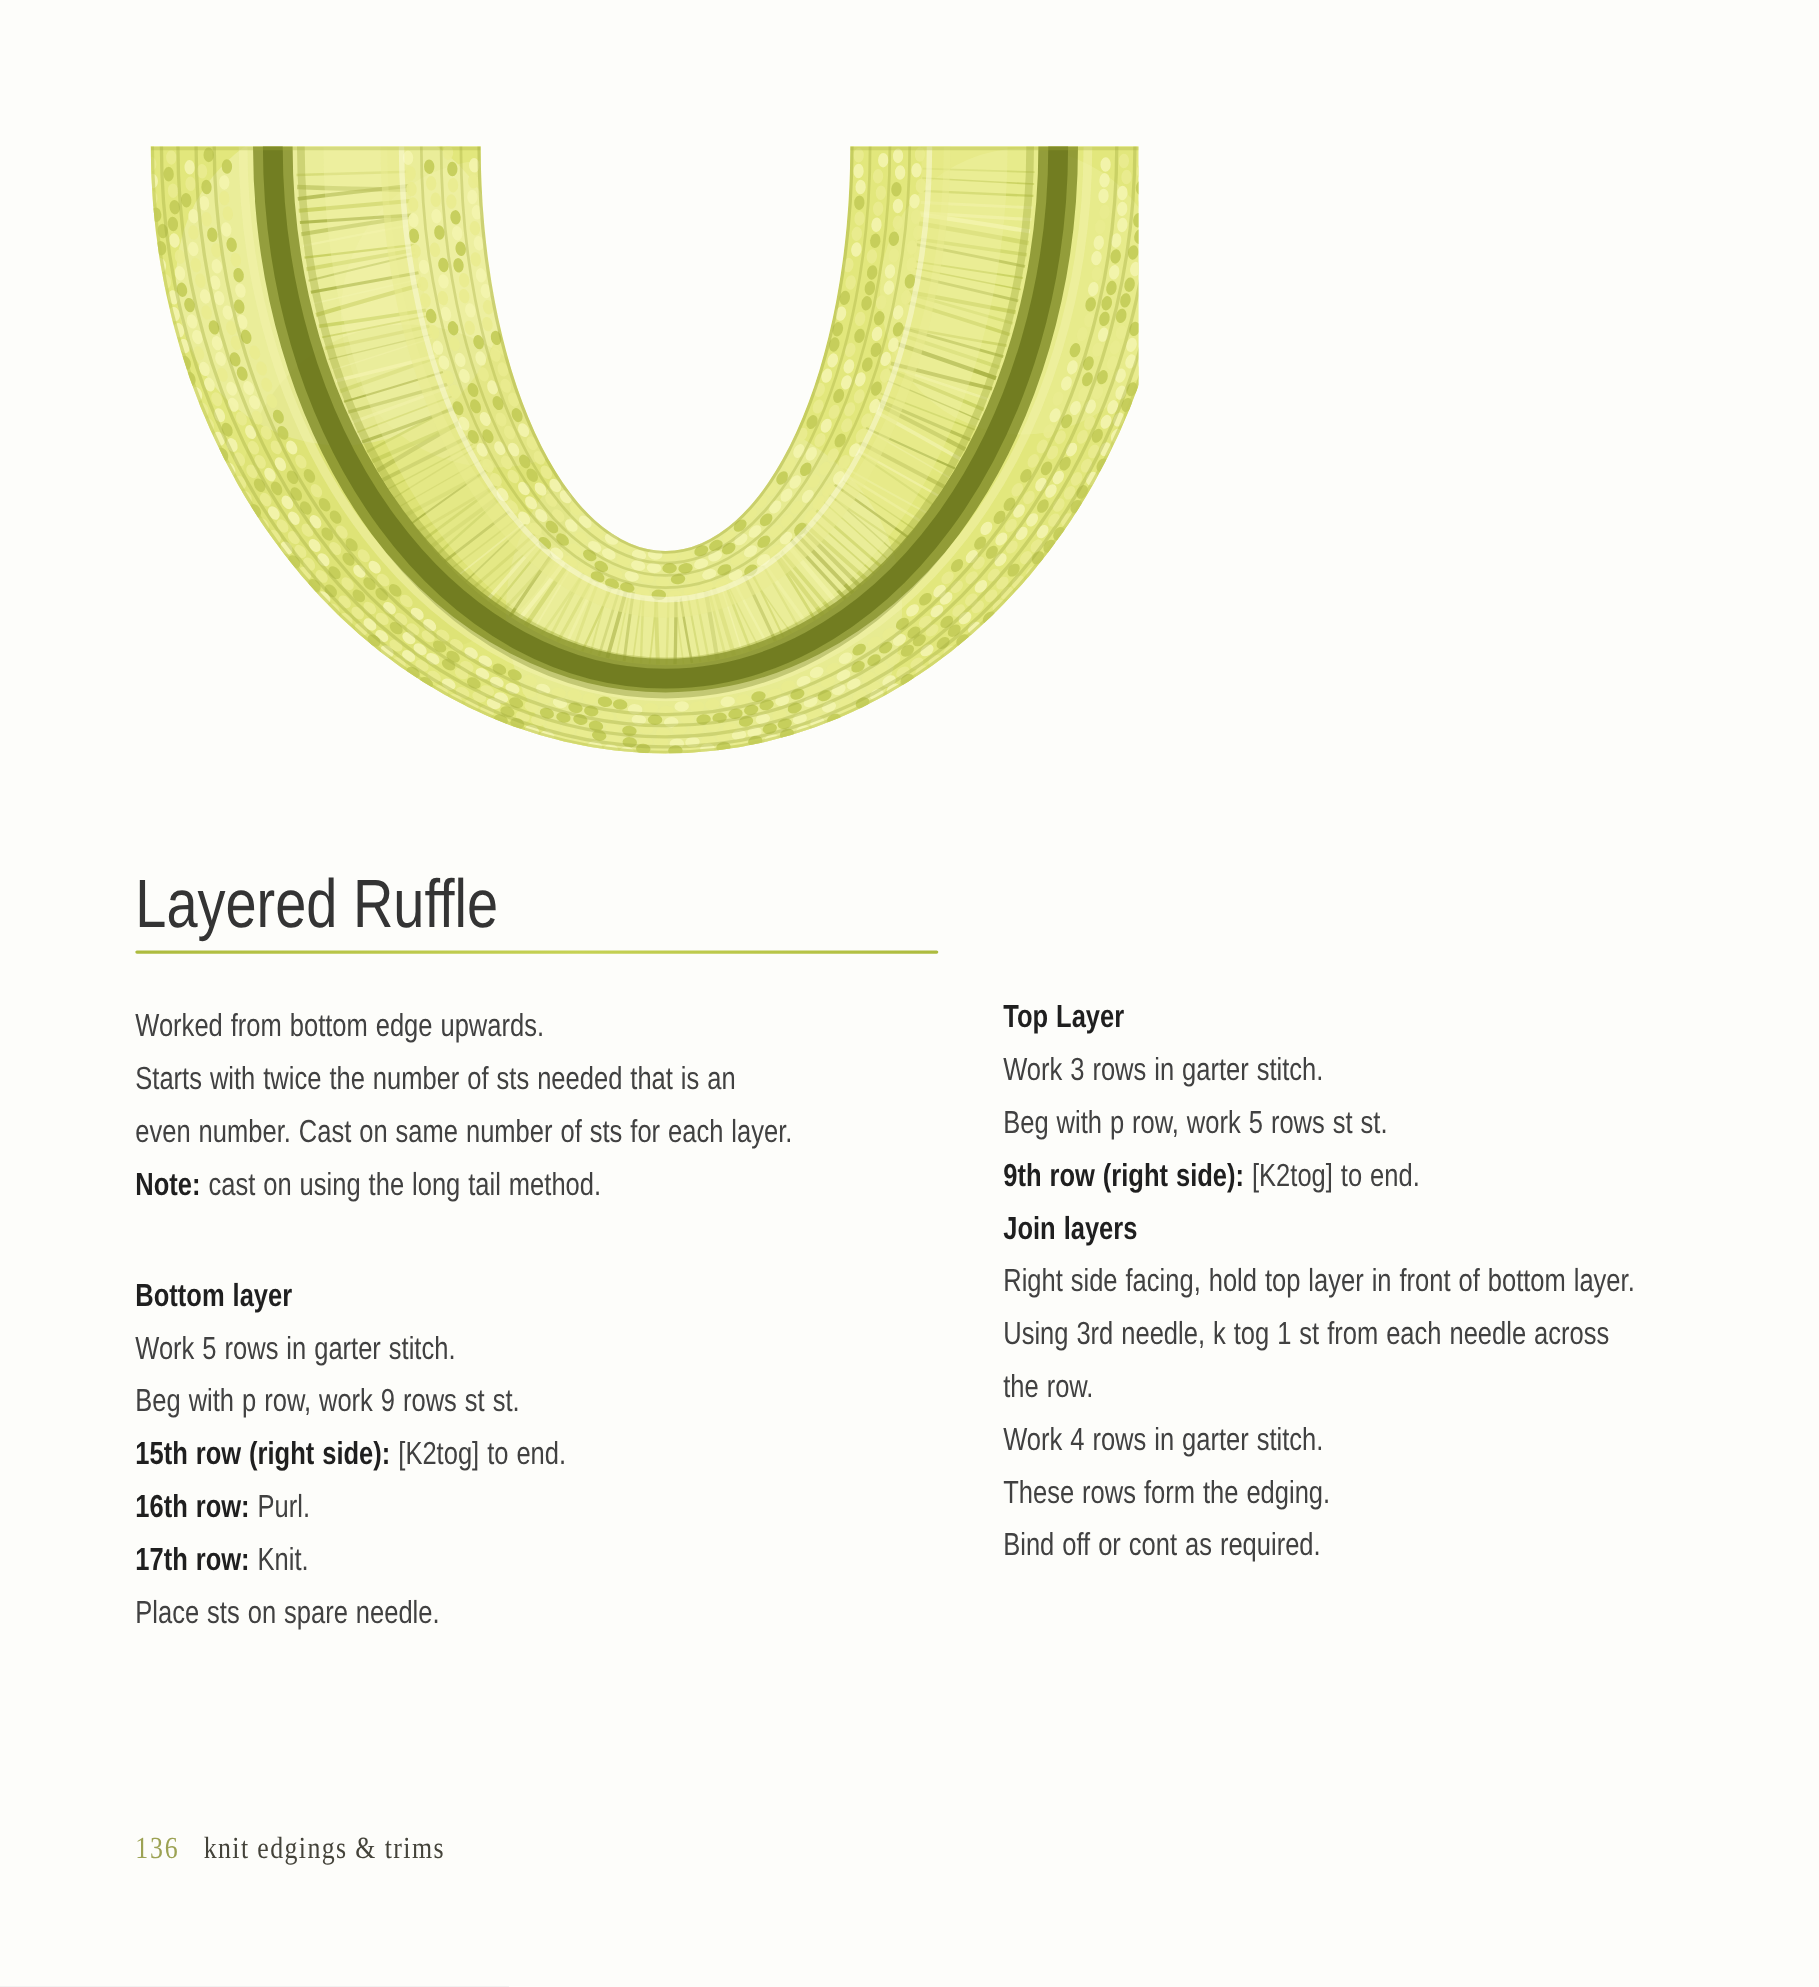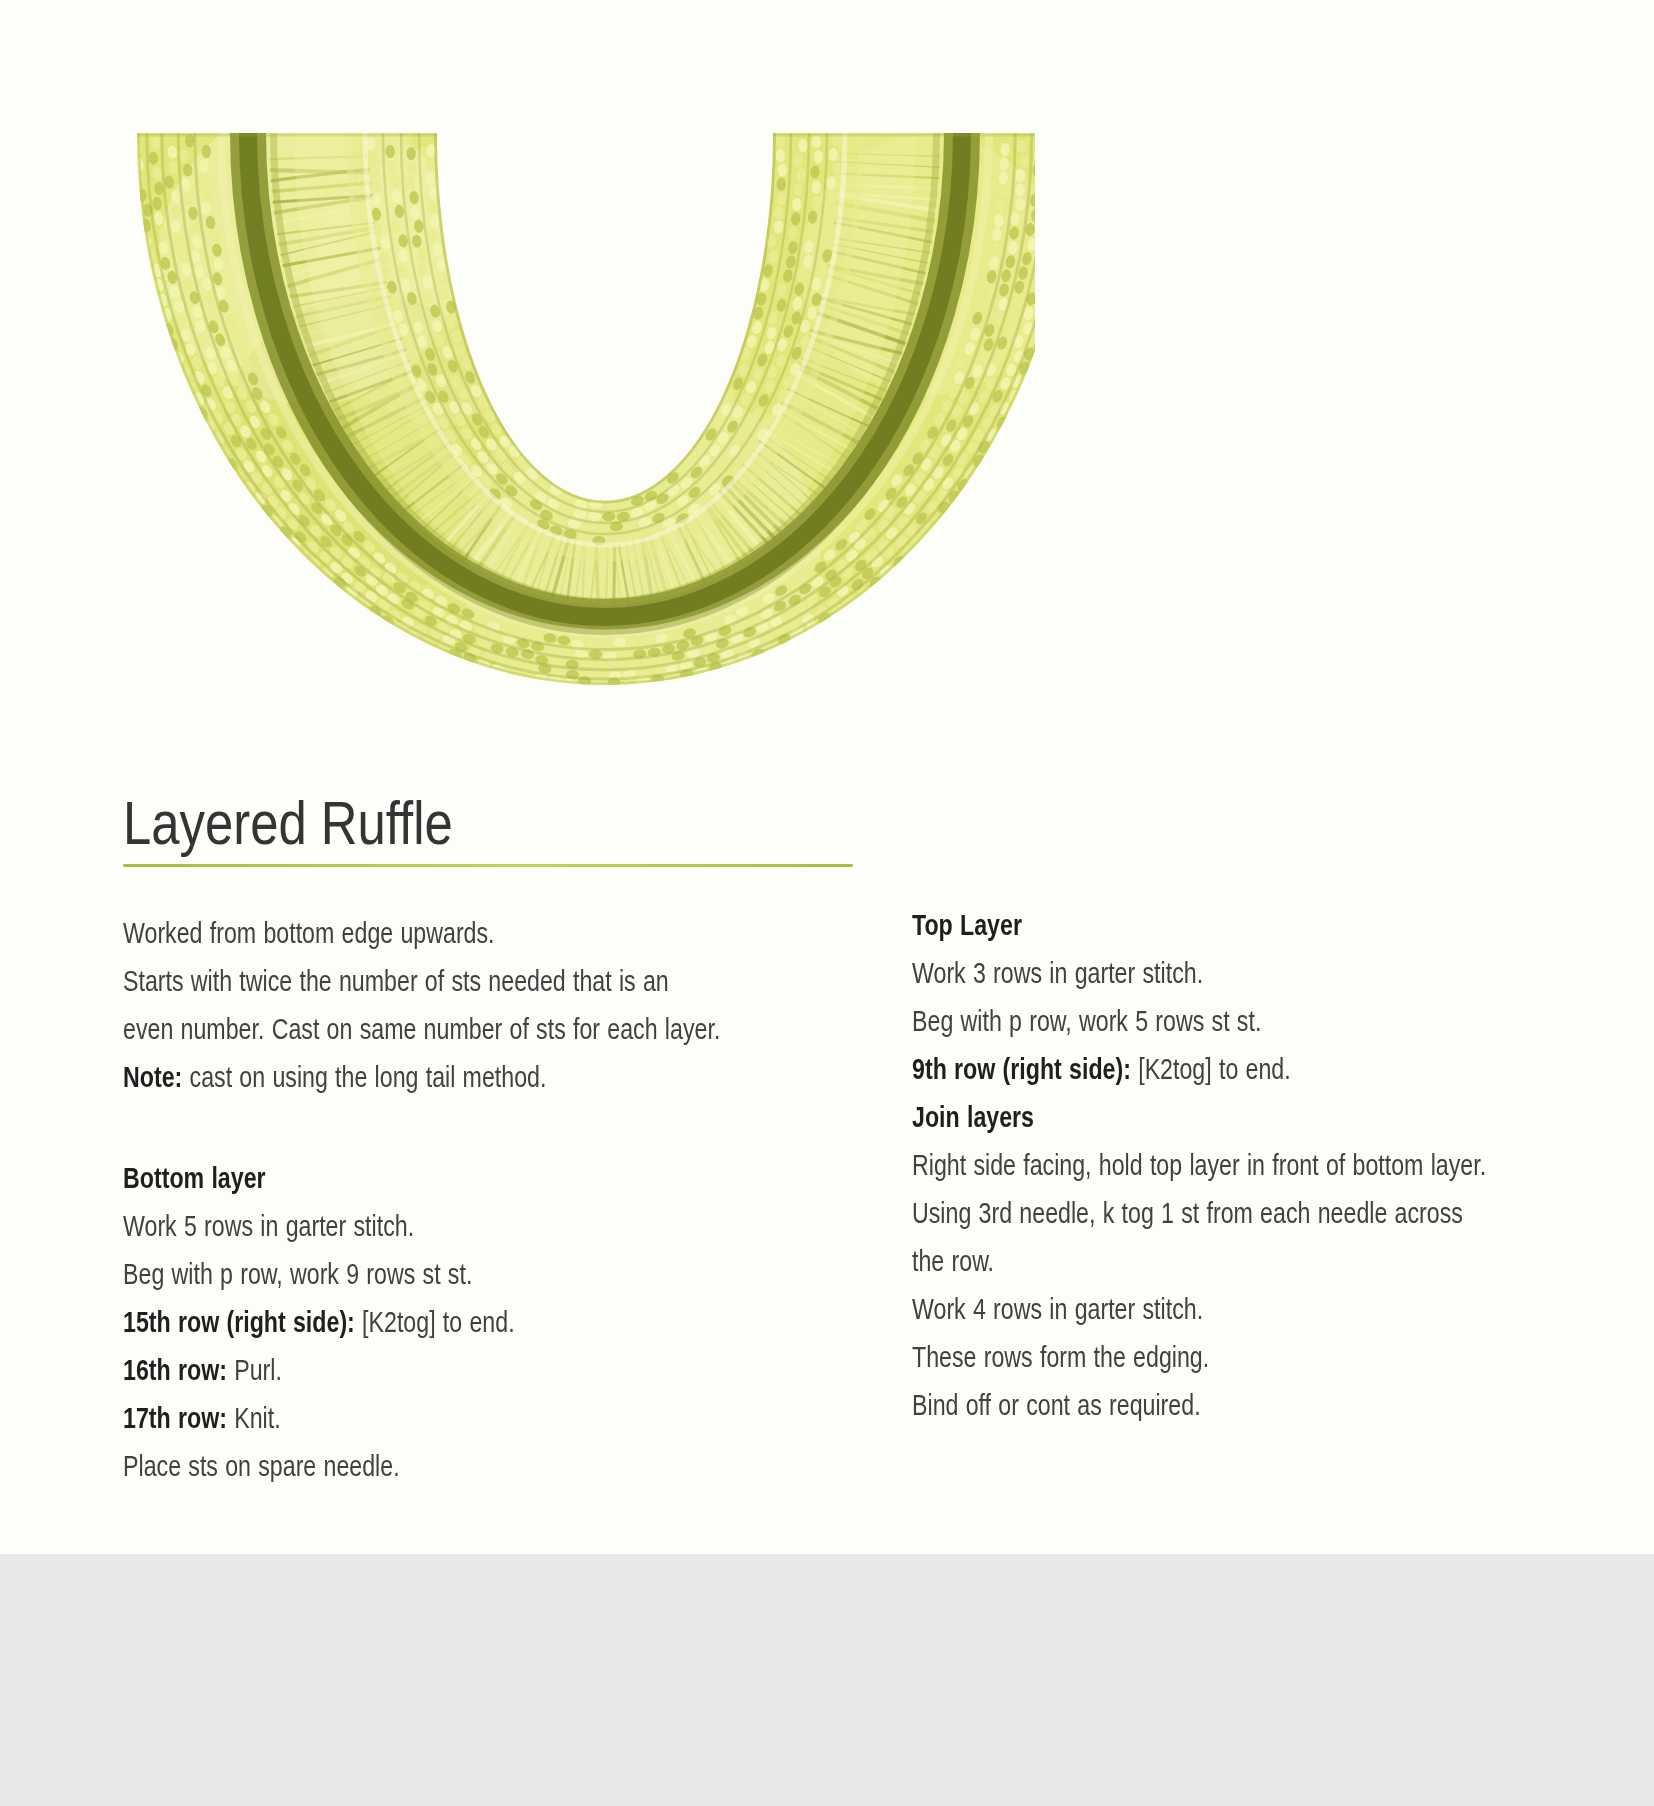--- a/index.html
+++ b/index.html
@@ -1,18 +1,18 @@
 <!DOCTYPE html>
 <html style="--page-bg: #fdfdfa; --text: #414141; --bold: #1f1f1f; --title: #343434; --rule: #adbb3e; --footer-num: #9ca253; --footer-text: #44433a;"><head>
 <meta charset="utf-8">
 <style>
   html,body{margin:0;padding:0;background:#e8e8e8;}
   .page{
     position:relative;
-    width:1654px;height:1554px;
+    width:1654px;height:1806px;
     background:var(--page-bg,#fdfdfa);
     overflow:hidden;
     font-family:"Liberation Sans",sans-serif;
   }
   .photo{
     position:absolute;left:120px;top:85px;width:915px;height:605px;
   }
   .photo svg{display:block;width:100%;height:100%;}
   .title{
     position:absolute;left:123px;top:788px;margin:0;

